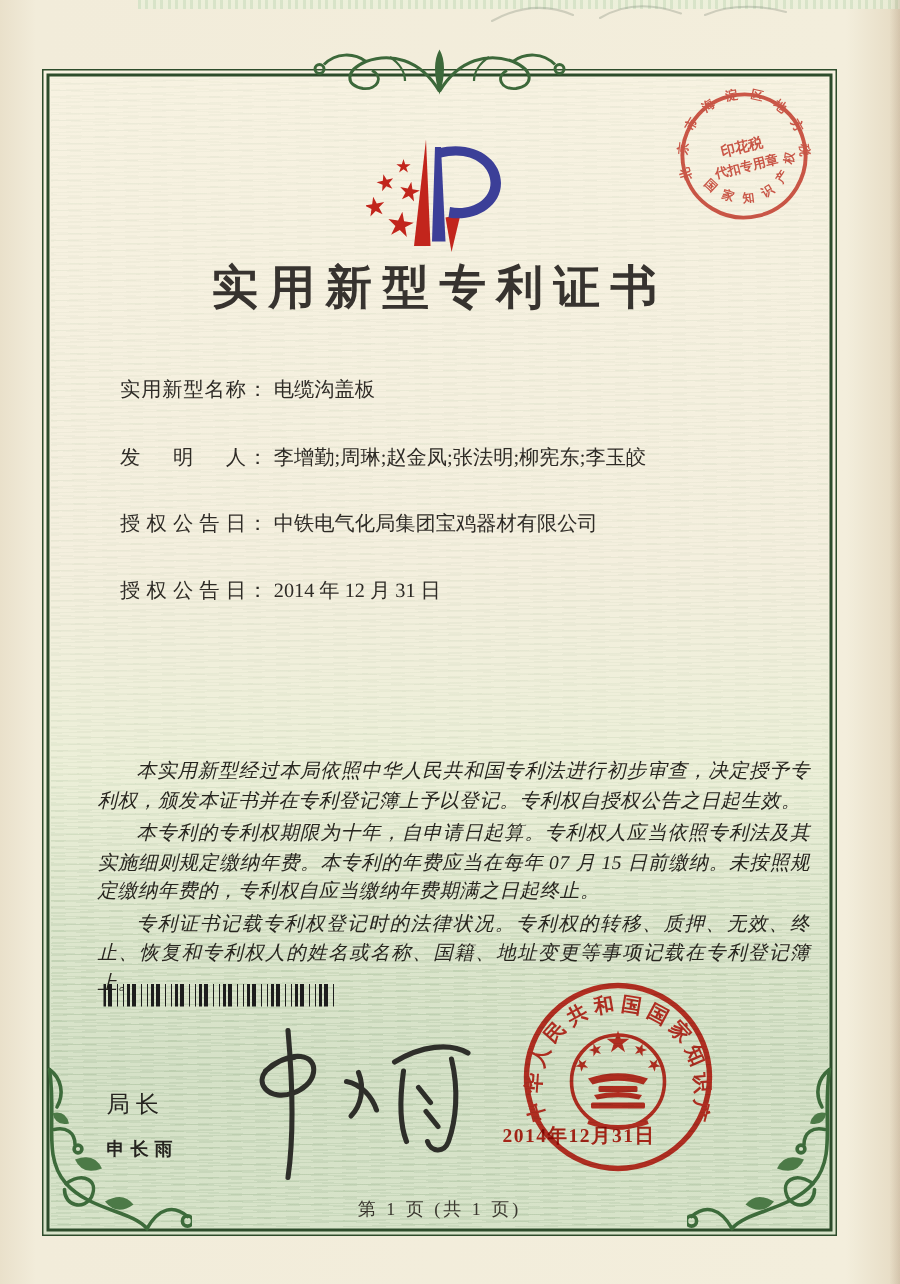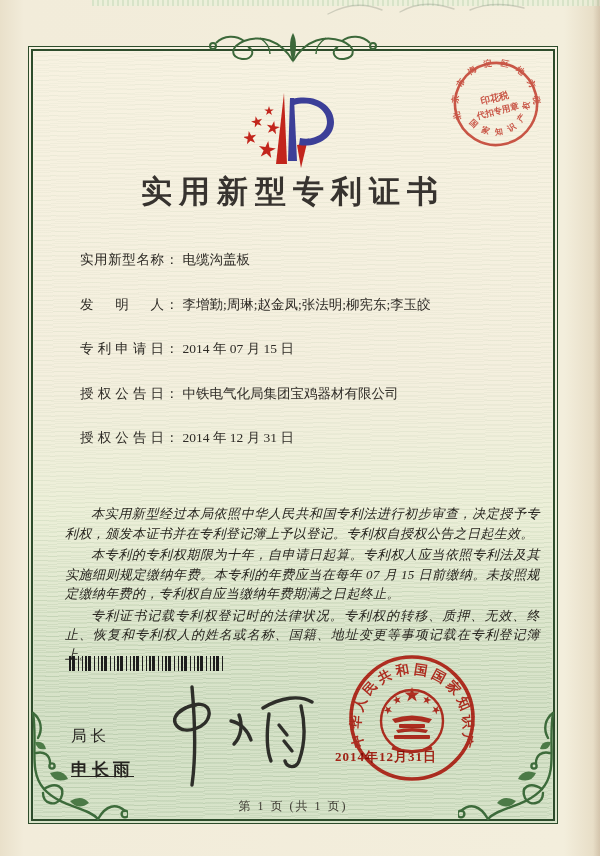--- a/index.html
+++ b/index.html
@@ -39,21 +39,21 @@
   .field-colon{display:inline-block;margin:0 4px 0 1px;}
 
   .body-text{left:34px;top:455px;width:479px;color:#27251f;}
   .body-text p{margin:2px;font-size:13px;line-height:19.5px;text-indent:2em;
     font-style:italic;text-align:justify;letter-spacing:.4px;}
 
   .barcode{left:40px;top:609px;width:154px;height:15px;
     background:repeating-linear-gradient(90deg,#1d1d1d 0 2px,transparent 2px 3px,#1d1d1d 3px 6px,transparent 6px 9px,#1d1d1d 9px 10px,transparent 10px 13px,#1d1d1d 13px 14px,transparent 14px 16px);}
 
   .signer-title{left:42px;top:679px;font-size:15.5px;letter-spacing:4px;color:#262420;font-weight:400;}
-  .signer-name{left:42px;top:711px;font-size:17px;letter-spacing:4px;color:#262420;font-weight:600;text-decoration:underline;}
+  .signer-name{left:42px;top:711px;font-size:12px;letter-spacing:4px;color:#262420;font-weight:600;}
   .signature{left:118px;top:634px;width:176px;height:112px;}
 
   .seal{left:317px;top:605px;width:132px;height:132px;mix-blend-mode:multiply;opacity:.93;}
   .seal-date{left:306px;top:701px;width:164px;text-align:left;font-size:13px;font-weight:700;
     color:#c5291d;letter-spacing:1px;mix-blend-mode:multiply;}
 
   .tax-stamp{left:425px;top:12px;width:92px;height:92px;transform:rotate(-14deg);
     mix-blend-mode:multiply;opacity:.88;}
 
   .footer{left:0;top:751px;width:100%;text-align:center;font-size:12px;color:#3a372f;letter-spacing:2px;}
@@ -149,23 +149,20 @@
   </svg>
 
   <div class="title">实用新型专利证书</div>
 
   <div class="fields">
     <div class="field-row">
       <span class="field-label">实用新型名称</span><span class="field-colon">：</span><span class="field-value">电缆沟盖板</span>
     </div>
     <div class="field-row">
       <span class="field-label">发明人</span><span class="field-colon">：</span><span class="field-value">李增勤;周琳;赵金凤;张法明;柳宪东;李玉皎</span>
-    </div>
-    <div class="field-row">
-      <span class="field-label">专利申请日</span><span class="field-colon">：</span><span class="field-value">2014 年 07 月 15 日</span>
     </div>
     <div class="field-row">
       <span class="field-label">授权公告日</span><span class="field-colon">：</span><span class="field-value">中铁电气化局集团宝鸡器材有限公司</span>
     </div>
     <div class="field-row">
       <span class="field-label">授权公告日</span><span class="field-colon">：</span><span class="field-value">2014 年 12 月 31 日</span>
     </div>
   </div>
 
   <div class="body-text">

